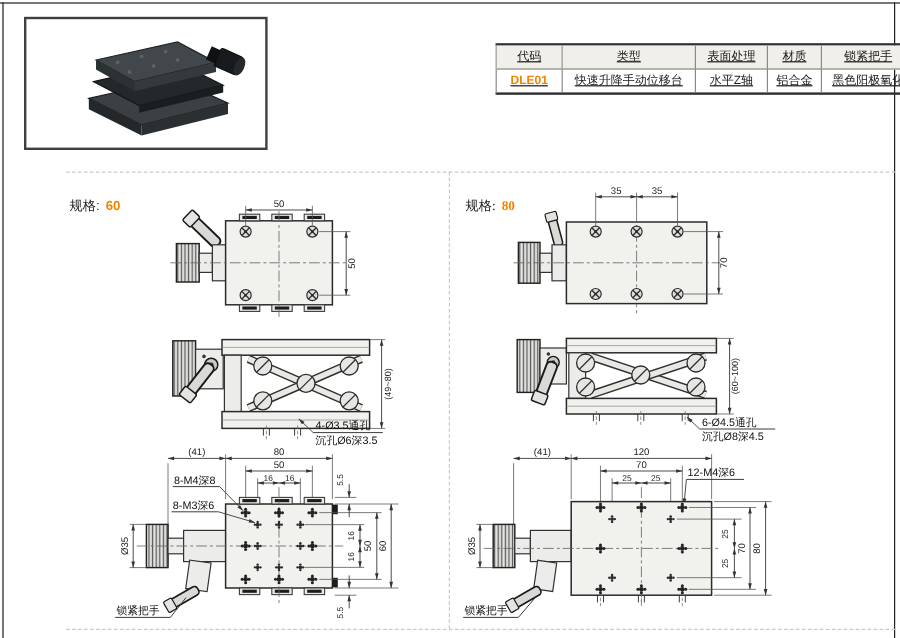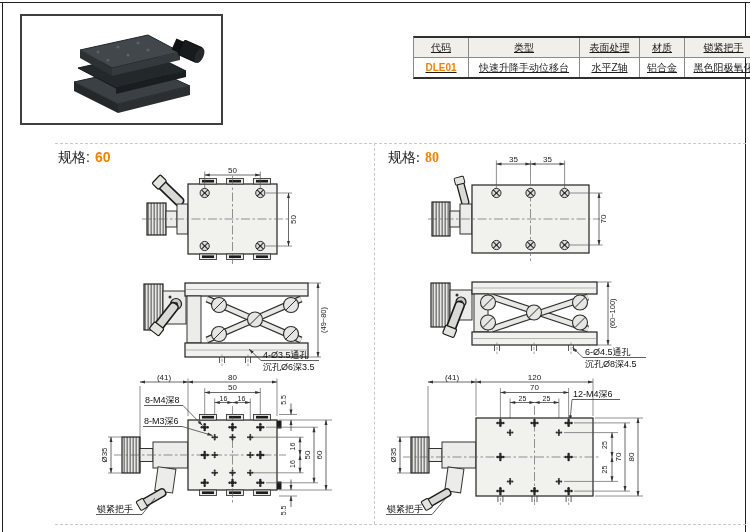--- a/index.html
+++ b/index.html
@@ -14,21 +14,21 @@
               grid-template-columns:55px 111px 60px 45px 77px;
               border-top:2px solid #2f2f2f;border-bottom:2px solid #2f2f2f;
               border-left:1px solid #8a8a8a;border-right:1px solid #8a8a8a;
               font-size:10px;color:#1a1a1a;text-decoration:underline;}
   .spec-table .c{height:19px;line-height:19px;text-align:center;border-right:1px solid #8a8a8a;
                  white-space:nowrap;overflow:hidden;}
   .spec-table .c:nth-child(5n){border-right:none;}
   .spec-table .th{background:#f0efe9;border-bottom:1px solid #8a8a8a;}
   .bold{font-weight:bold;}
   .accent{color:#f08300;}
-  .spec-label{position:absolute;top:149px;font-size:14px;color:#222;}
+  .spec-label{position:absolute;top:164px;font-size:11px;color:#222;}
   .spec-label .num{margin-left:5px;font-weight:bold;}
   .dash-h{position:absolute;border-top:1px dashed #c9c9c9;height:0;}
   .dash-v{position:absolute;border-left:1px dashed #c9c9c9;width:0;}
   
   .p1{fill:#f1f1ee;stroke:#2a2a2a;stroke-width:1.25;}
   .p2{fill:#ececea;stroke:#333;stroke-width:1;}
   .knurl{fill:url(#knurl);stroke:#222;stroke-width:1.2;}
   .ext{stroke:#555;stroke-width:.65;fill:none;}
   .dim{stroke:#444;stroke-width:.8;fill:none;}
   .arrows{marker-start:url(#ar);marker-end:url(#ar);}

